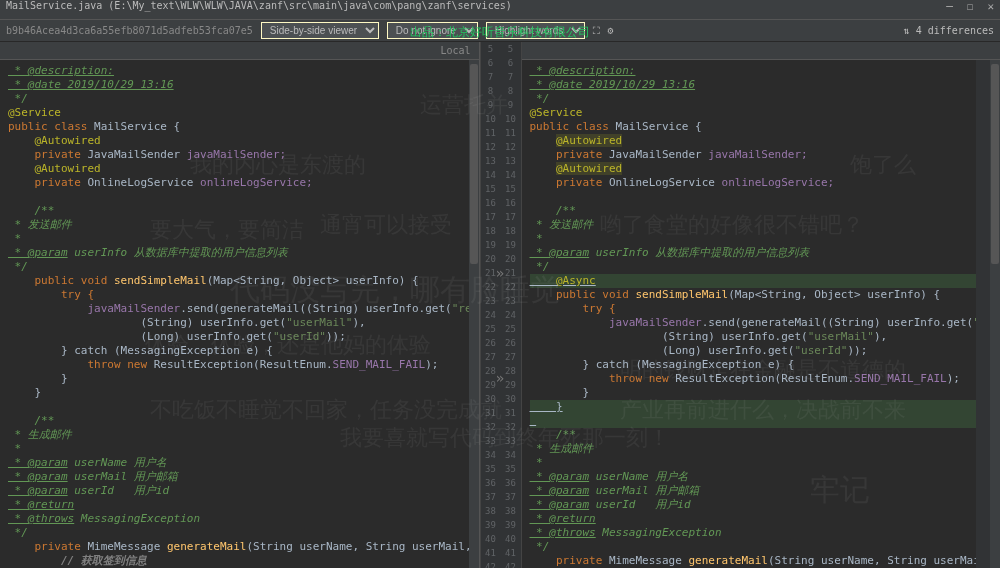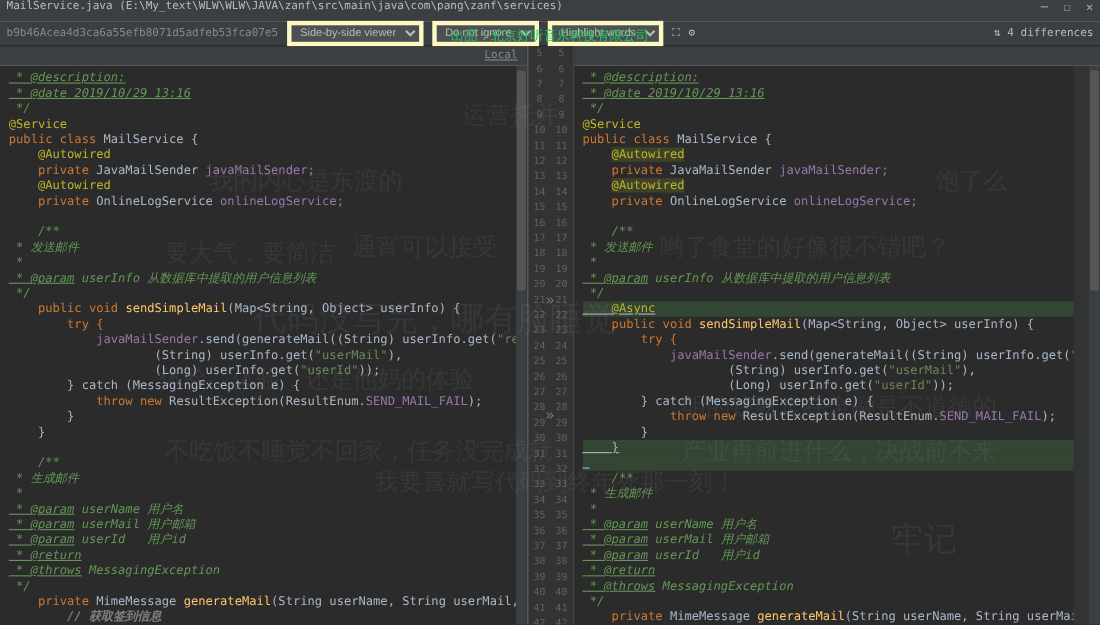--- a/index.html
+++ b/index.html
@@ -32,21 +32,21 @@
   display: flex;
   align-items: center;
   padding: 0 6px;
   gap: 8px;
   font-size: 10px;
   color: #bbb;
 }
 .toolbar select {
   background: #4c5052;
   color: #bbb;
-  border: 4px solid #fef9c3;
+  border: 1px solid #fef9c3;
   font-size: 10px;
   padding: 1px 4px;
 }
 .toolbar .spacer { flex: 1; }
 .diff-container {
   display: flex;
   height: calc(100% - 42px);
 }
 .pane {
   flex: 1;
@@ -75,21 +75,20 @@
 }
 .pane-header {
   height: 18px;
   background: #3c3f41;
   border-bottom: 1px solid #555;
   padding: 0 8px;
   font-size: 10px;
   color: #888;
   display: flex;
   align-items: center;
-  text-decoration: underline;
 }
 .pane-header.right { justify-content: flex-end; text-align: right; }
 .scrollbar-v {
   position: absolute;
   right: 0; top: 18px; bottom: 0;
   width: 10px;
   background: #3c3f41;
 }
 .scrollbar-v .thumb {
   position: absolute; width: 8px; left: 1px;

